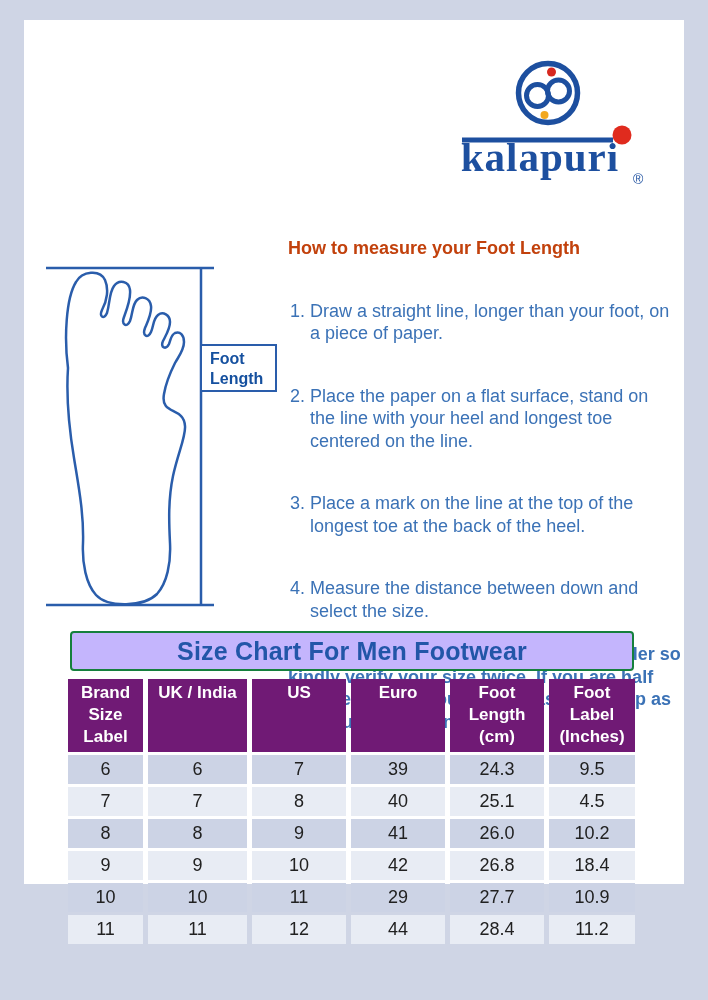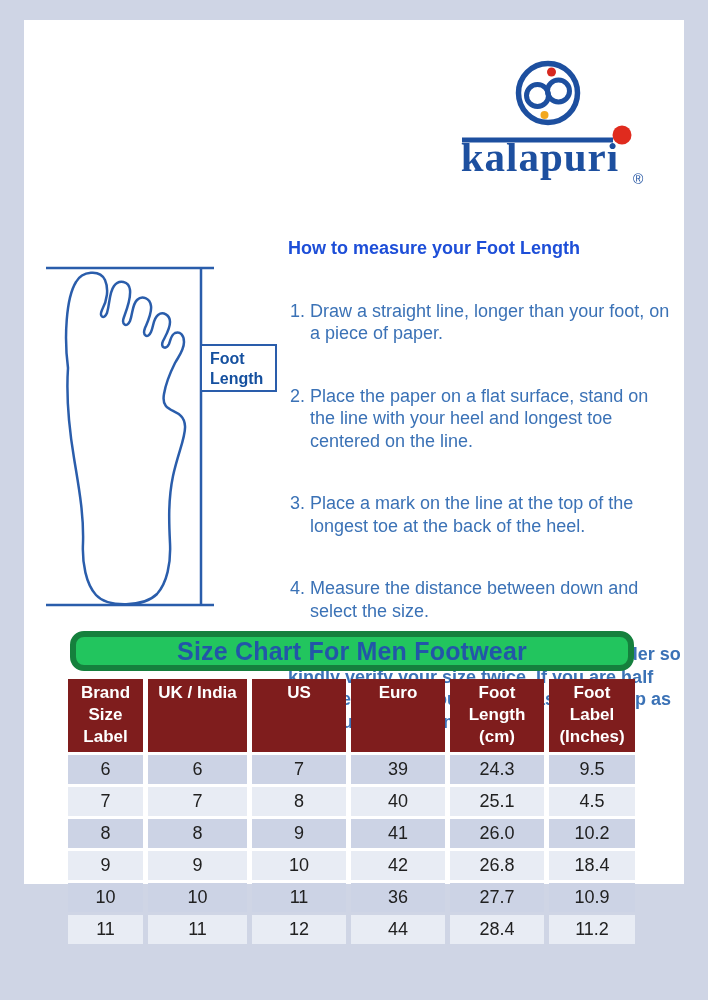--- a/index.html
+++ b/index.html
@@ -19,45 +19,45 @@
   .brand{position:absolute;top:38px;right:28px;width:200px;height:160px;}
   
   .diagram{position:absolute;left:14px;top:238px;width:244px;height:362px;}
   .diagram text{font-family:"Liberation Sans",sans-serif;font-weight:bold;font-size:16px;fill:#15509f;}
   
   .instructions{
     position:absolute;left:264px;top:217px;width:398px;
     color:#3b72b6;font-size:18px;line-height:22.5px;
   }
   .instructions .howto-title{
-    color:#1d4ed8;font-weight:bold;margin:0 0 0 0;font-size:18px;line-height:22.5px;
+    color:#c2410c;font-weight:bold;margin:0 0 0 0;font-size:18px;line-height:22.5px;
   }
   .instructions p{margin:0;}
   .instructions .intro{max-width:368px;}
   .instructions ol{margin:0;padding:0 0 0 22px;}
   .instructions li{max-width:360px;margin-top:40px;}
   .instructions li::marker{color:#3b72b6;}
   .instructions .note{margin-top:21px;max-width:398px;font-weight:bold;}
   
   .chart-title-box{
     position:absolute;left:46px;top:611px;width:564px;height:40px;
-    box-sizing:border-box;border:6px solid #15803d;border-radius:14px;
+    box-sizing:border-box;border:2px solid #15803d;border-radius:4px;
     display:flex;align-items:center;justify-content:center;
-    background:#22c55e;
+    background:#c4b5fd;
   }
   .chart-title-box span{
     color:#2256a8;font-weight:bold;font-size:25px;letter-spacing:0.2px;
   }
   table.size-table{
     position:absolute;left:39px;top:656px;
     border-collapse:separate;border-spacing:5px 3px;
     table-layout:fixed;
   }
   .size-table th{
-    background:#7f1d1d;color:#ffffff;font-weight:bold;
+    background:#701a75;color:#ffffff;font-weight:bold;
     font-size:17px;line-height:22px;
     vertical-align:top;text-align:center;
     padding:3px 4px 4px;height:66px;
   }
   .size-table td{
     font-size:18px;color:#212121;text-align:center;
     height:26px;padding:1px 0 2px;vertical-align:middle;
   }
   .size-table tr.row-dark td{background:#ccd3e5;}
   .size-table tr.row-light td{background:#e8ecf4;}
@@ -188,21 +188,21 @@
           <td>9</td>
           <td>10</td>
           <td>42</td>
           <td>26.8</td>
           <td>18.4</td>
         </tr>
         <tr class="row-dark">
           <td>10</td>
           <td>10</td>
           <td>11</td>
-          <td>36</td>
+          <td>29</td>
           <td>27.7</td>
           <td>10.9</td>
         </tr>
         <tr class="row-light">
           <td>11</td>
           <td>11</td>
           <td>12</td>
           <td>44</td>
           <td>28.4</td>
           <td>11.2</td>

